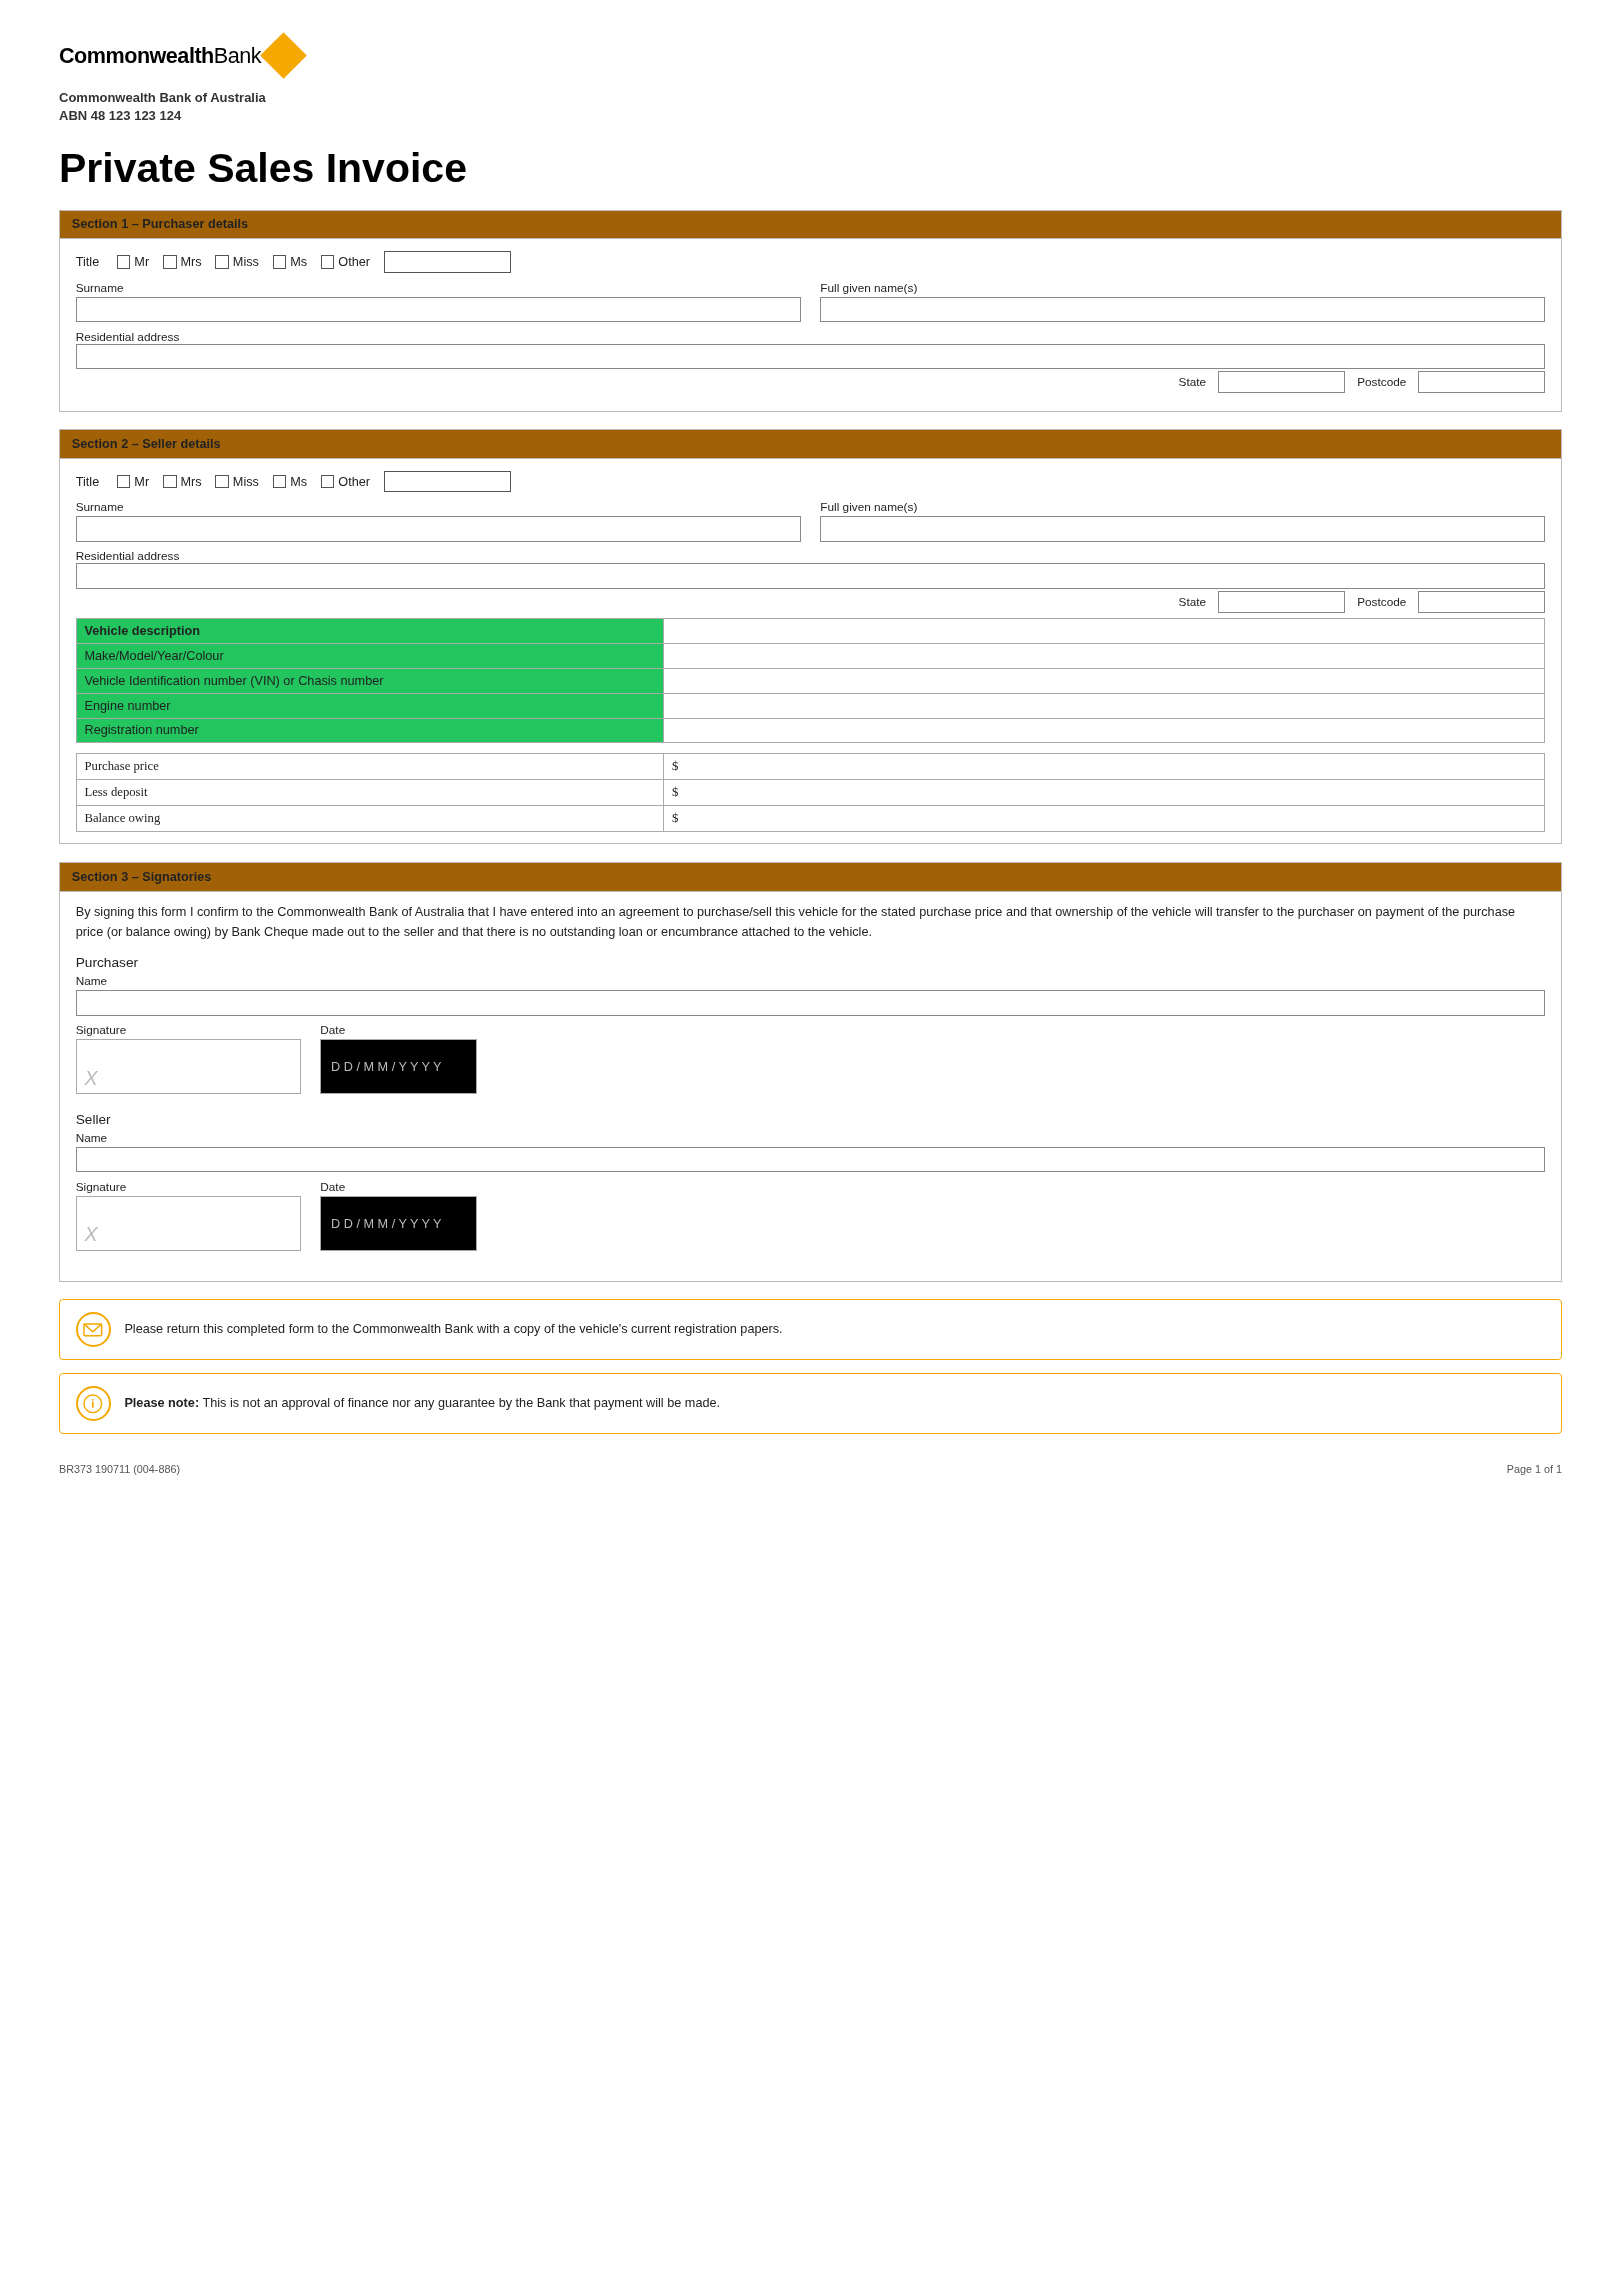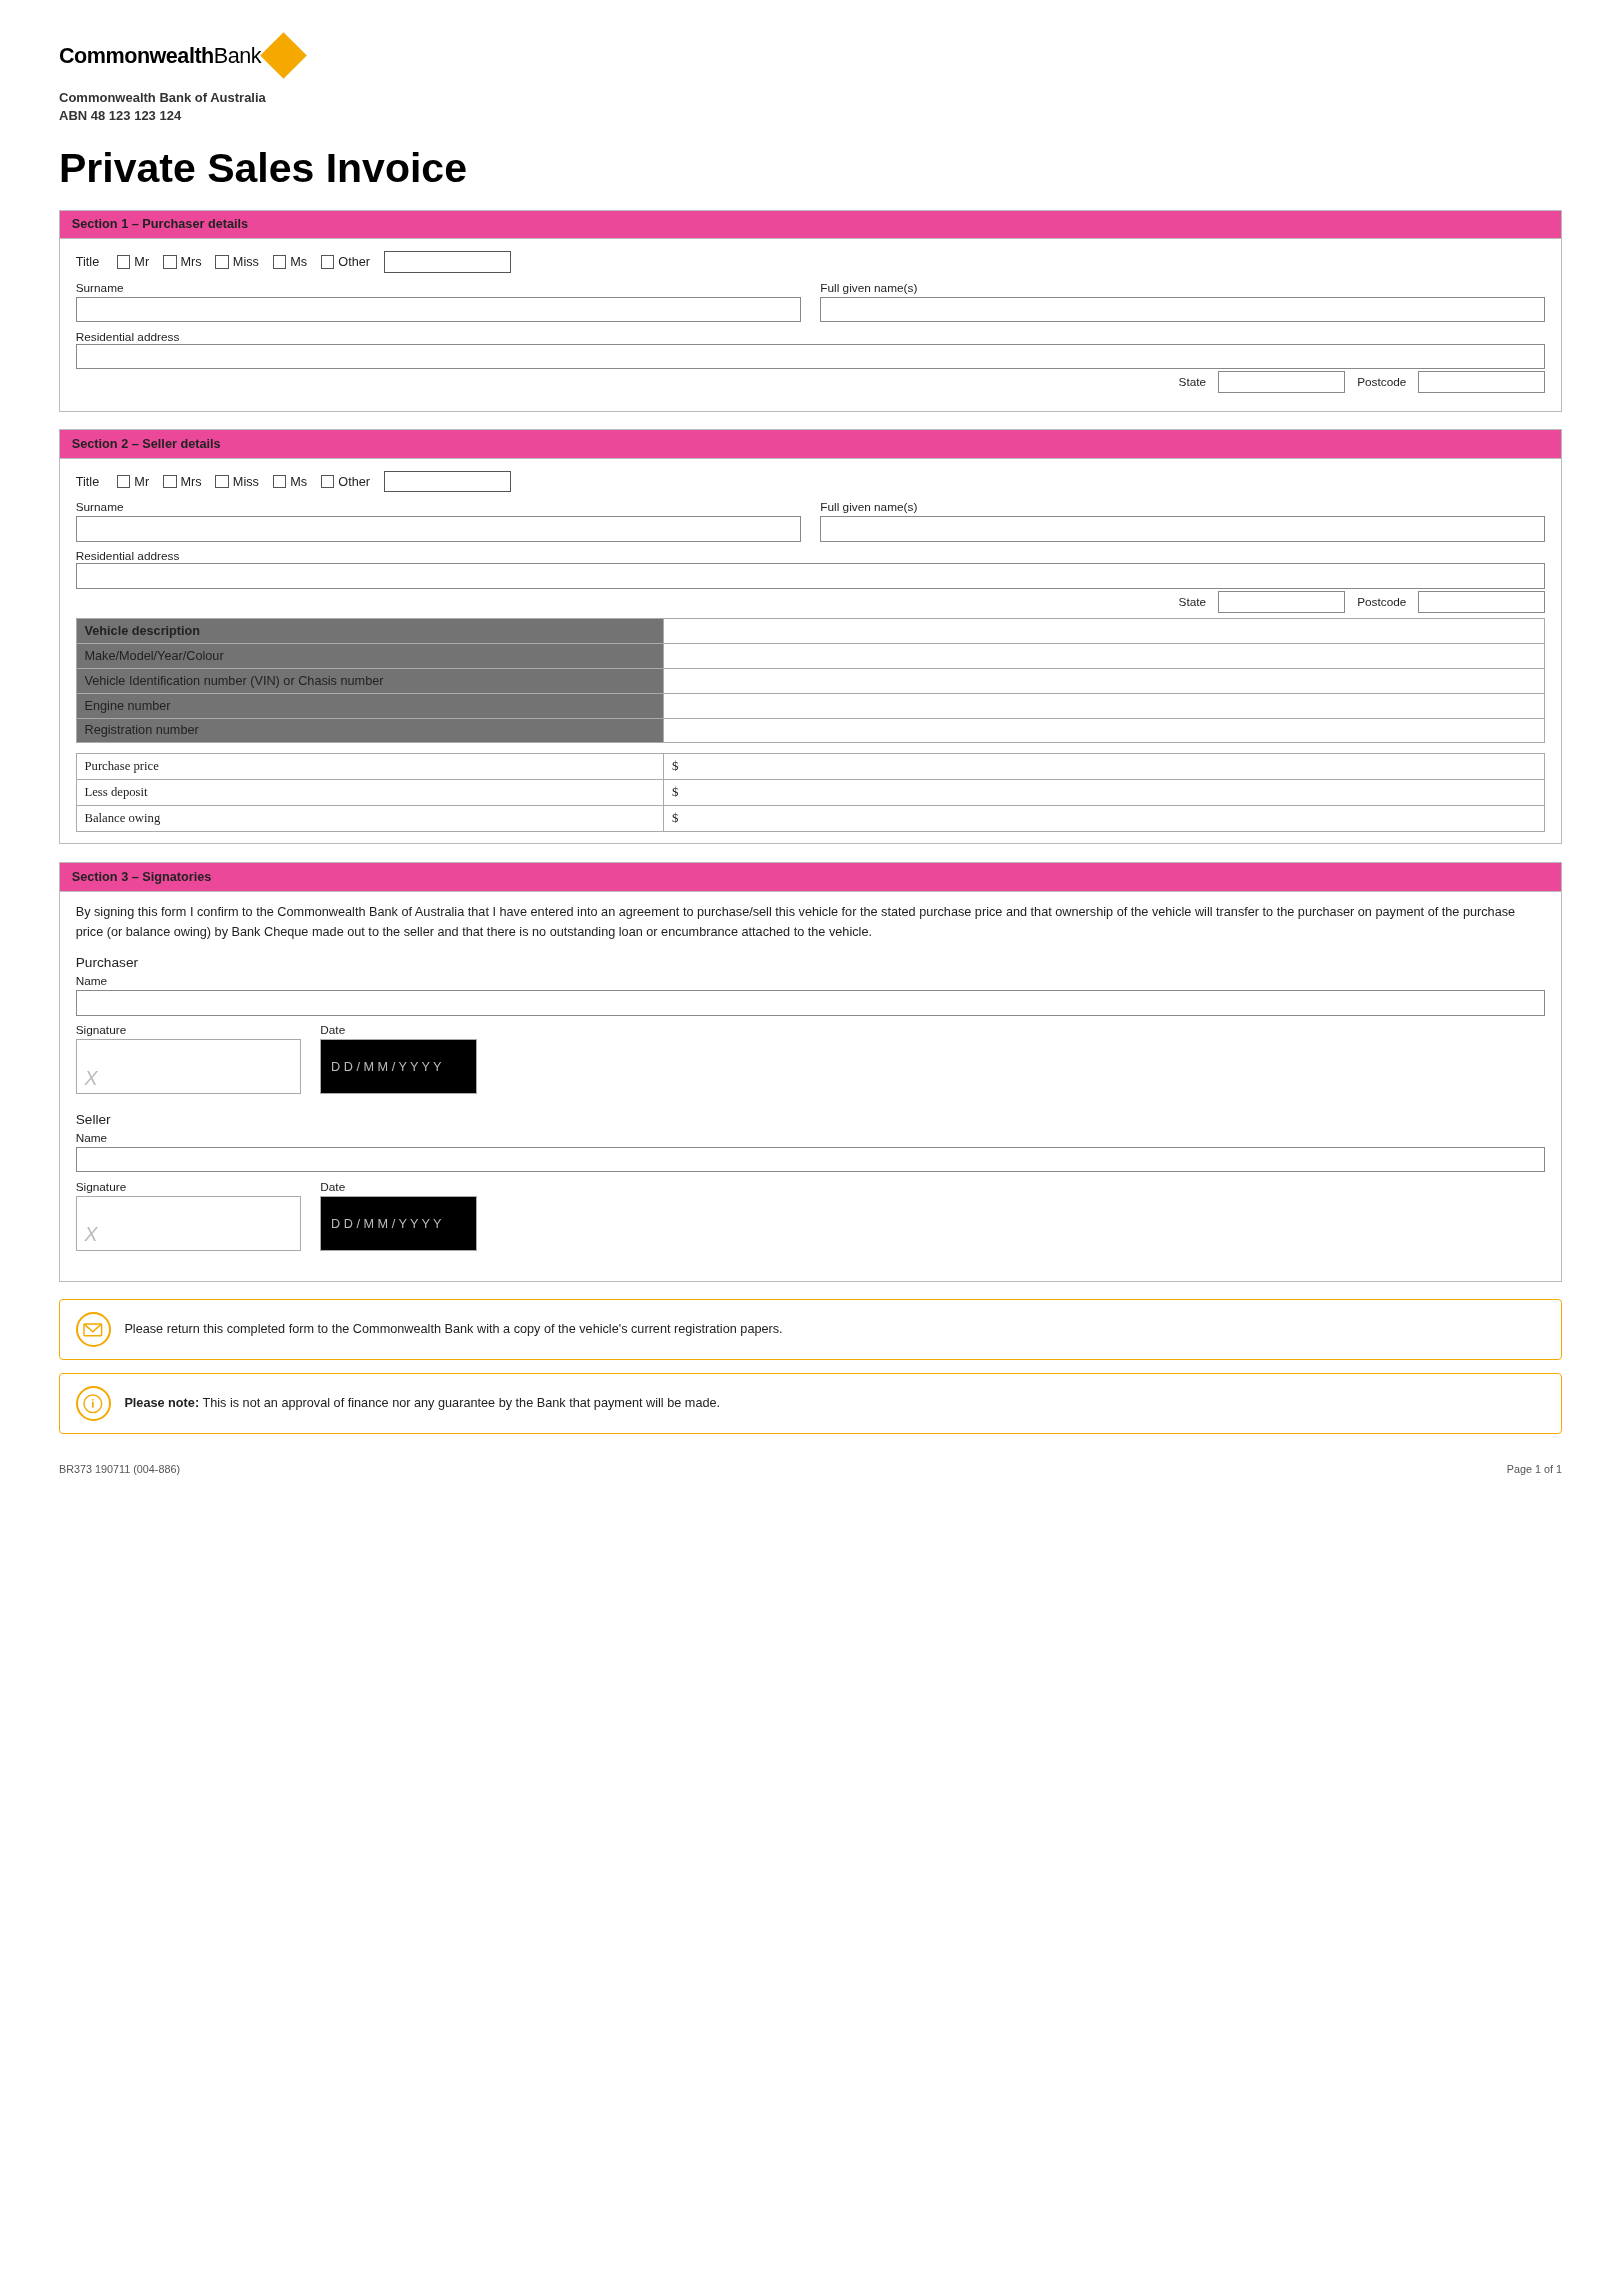--- a/index.html
+++ b/index.html
@@ -38,21 +38,21 @@
       font-weight: 900;
       color: #000;
       margin: 19.6px 0 17.6px 0;
       font-family: Arial Black, Arial, sans-serif;
     }
     .section {
       border: 1px solid #bbb;
       margin-bottom: 17.6px;
     }
     .section-header {
-      background: #ec4899;
+      background: #a16207;
       padding: 6.9px 11.8px;
       font-weight: bold;
       font-size: 12.7px;
       border-bottom: 1px solid #bbb;
     }
     .section-body {
       padding: 11.8px 15.7px;
     }
     .title-row {
       display: flex;
@@ -112,21 +112,21 @@
       width: 100%;
       border-collapse: collapse;
       margin-top: 3.9px;
     }
     .vehicle-table td {
       border: 1px solid #aaa;
       padding: 4.9px 7.8px;
       font-size: 12.7px;
     }
     .vehicle-table .label-cell {
-      background: #737373;
+      background: #22c55e;
       width: 40%;
       font-weight: normal;
     }
     .vehicle-table .bold-label {
       font-weight: bold;
     }
     .vehicle-table .value-cell {
       background: #fff;
     }
     .price-table {

